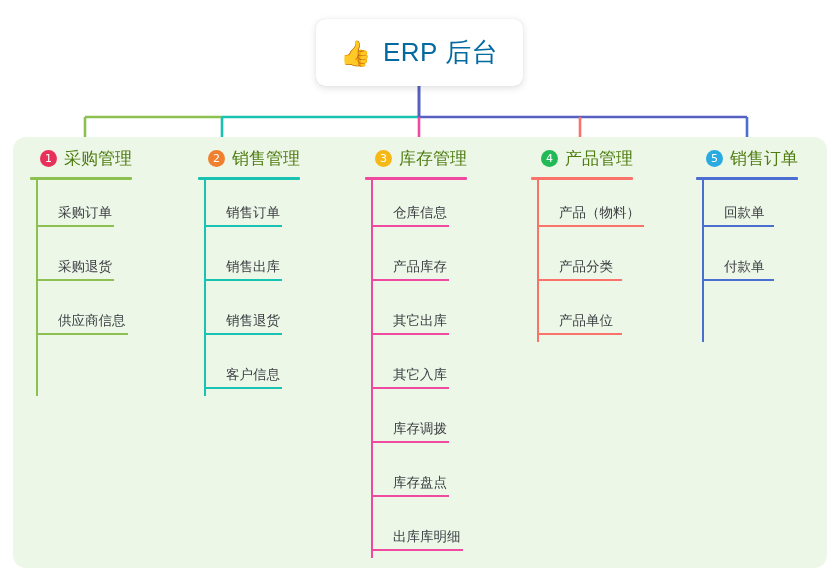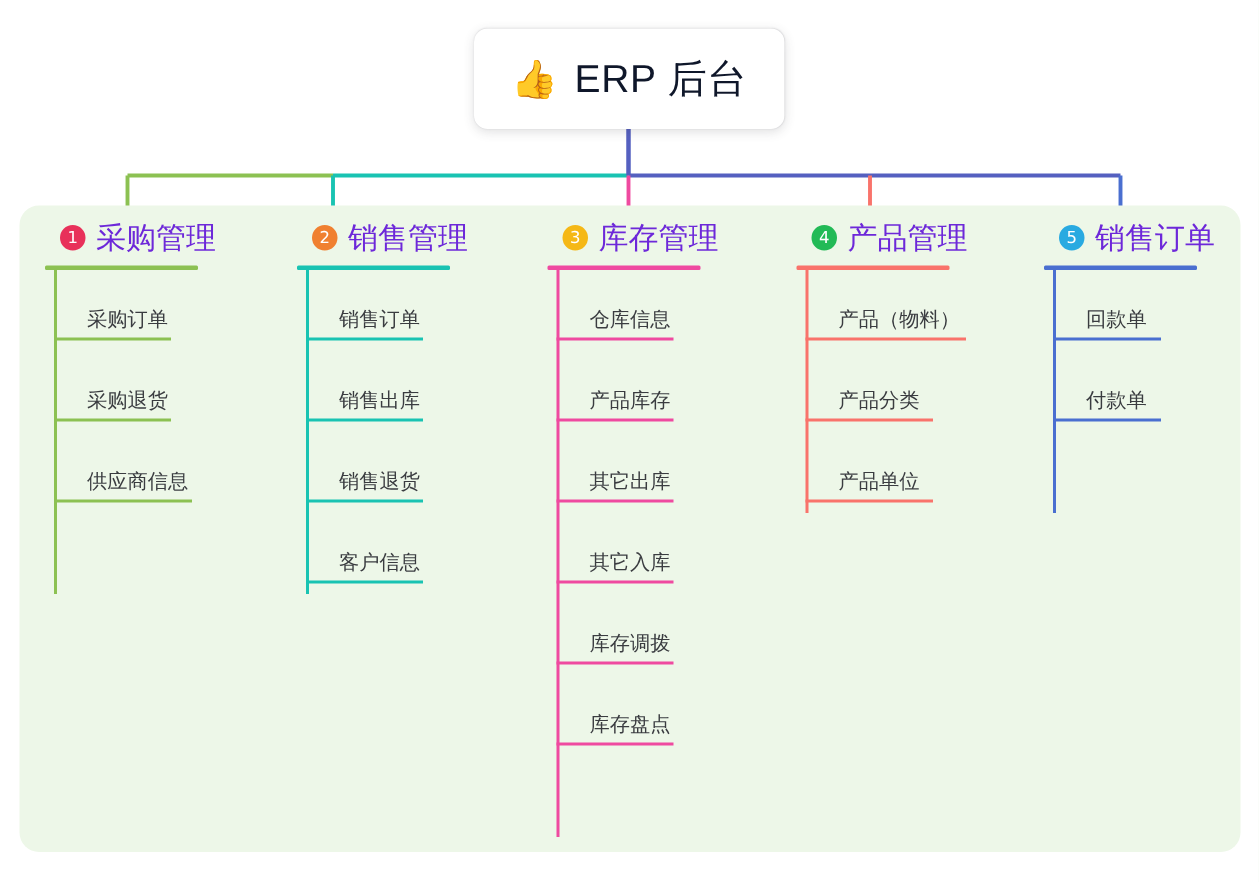--- a/index.html
+++ b/index.html
@@ -37,21 +37,21 @@
     box-sizing: border-box;
   }
   .root-emoji {
     font-size: 25px;
     line-height: 1;
     display: inline-block;
     transform: translateY(1px);
   }
   .root-title {
     font-size: 26px;
-    color: #0f172a;
+    color: #0369a1;
     letter-spacing: 0.5px;
     white-space: nowrap;
   }
 
   
   #connectors {
     position: absolute;
     left: 0;
     top: 0;
     width: 839px;
@@ -89,22 +89,22 @@
     height: 17px;
     border-radius: 50%;
     color: #ffffff;
     font-size: 11px;
     line-height: 17px;
     text-align: center;
     font-family: "DejaVu Sans", sans-serif;
     flex: 0 0 auto;
   }
   .col-title {
-    font-size: 20px;
-    color: #6d28d9;
+    font-size: 17px;
+    color: #4d7c0f;
     white-space: nowrap;
   }
   .col-rule {
     height: 3px;
     margin-top: 7px;
     border-radius: 1px;
   }
 
   .col-body {
     position: relative;
@@ -231,20 +231,24 @@
             <div class="leaf-rule" style="background: rgb(239, 74, 160); width: 78px;"></div>
           </div>
           <div class="leaf">
             <span class="leaf-label">库存调拨</span>
             <div class="leaf-rule" style="background: rgb(239, 74, 160); width: 78px;"></div>
           </div>
           <div class="leaf">
             <span class="leaf-label">库存盘点</span>
             <div class="leaf-rule" style="background: rgb(239, 74, 160); width: 78px;"></div>
           </div>
+          <div class="leaf">
+            <span class="leaf-label">出库库明细</span>
+            <div class="leaf-rule" style="background: rgb(239, 74, 160); width: 92px;"></div>
+          </div>
         </div>
       </div>
       <div class="column" style="left: 531px;">
         <div class="col-header">
           <span class="badge" style="background: rgb(34, 186, 86);">4</span>
           <span class="col-title">产品管理</span>
         </div>
         <div class="col-rule" style="background: rgb(249, 115, 107); width: 102px;"></div>
         <div class="col-body">
           <div class="spine" style="background: rgb(249, 115, 107); height: 162px;"></div>

